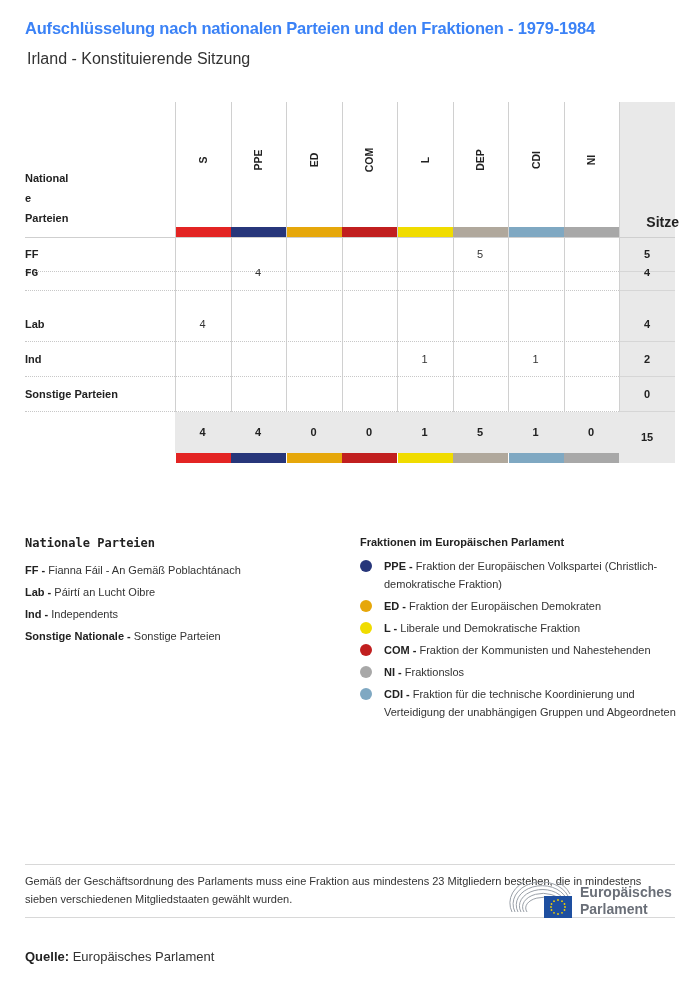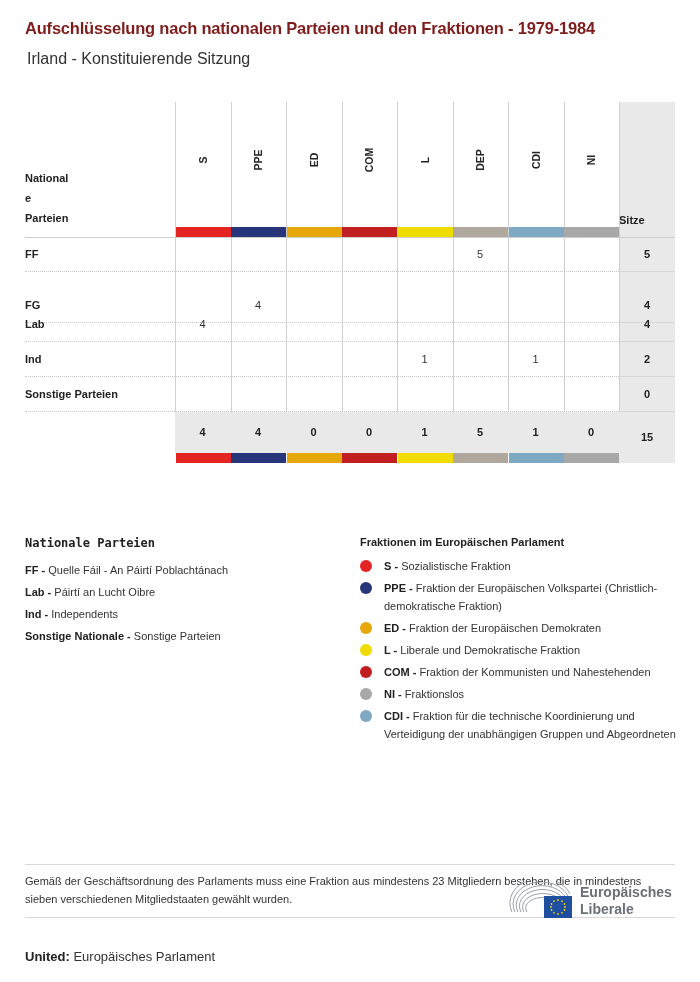--- a/index.html
+++ b/index.html
@@ -1,26 +1,26 @@
 <!DOCTYPE html>
 <html><head>
 <meta charset="utf-8">
 <style>
   * { box-sizing: border-box; margin: 0; padding: 0; }
   body { width: 700px; height: 982px; background: #ffffff; font-family: "Liberation Sans", sans-serif; color: #222; position: relative; overflow: hidden; }
-  .title { position: absolute; left: 25px; top: 19px; font-size: 16.5px; font-weight: bold; color: #7f1d1d; letter-spacing: -0.2px; }
+  .title { position: absolute; left: 25px; top: 19px; font-size: 16.5px; font-weight: bold; color: #3b82f6; letter-spacing: -0.2px; }
   .subtitle { position: absolute; left: 27px; top: 50px; font-size: 16px; color: #333; }
 
   .tbl { position: absolute; left: 25px; top: 102px; width: 650px; }
   .vline { position: absolute; top: 0; width: 1px; background: #d0d0d0; height: 310px; }
   .col-head { position: absolute; top: 0; height: 125px; width: 55px; }
   .col-head span { position: absolute; left: 50%; top: 58px; transform: translate(-50%, -50%) rotate(-90deg); font-size: 10.5px; font-weight: bold; color: #222; white-space: nowrap; }
   .bar { position: absolute; height: 10px; }
   .sitze-col { position: absolute; left: 594px; top: 0; width: 56px; height: 361px; background: #e9e9e9; }
-  .sitze-label { position: absolute; left: 594px; width: 60px; top: 112px; text-align: left; font-size: 11px; font-weight: bold; color: #222; }
+  .sitze-label { position: absolute; left: 594px; width: 60px; top: 112px; text-align: right; font-size: 14px; font-weight: bold; color: #222; }
   .np-label { position: absolute; left: 0; top: 66px; font-size: 11px; font-weight: bold; color: #222; line-height: 20px; }
   .hline-head { position: absolute; left: 0; top: 135px; width: 650px; height: 1px; background: #cfcfcf; }
   .row { position: absolute; left: 0; width: 650px; height: 35px; }
   .row .sep { position: absolute; left: 0; bottom: 0; width: 594px; border-bottom: 1px dotted #c8c8c8; }
   .row .sep2 { position: absolute; left: 594px; bottom: 0; width: 56px; border-bottom: 1px solid #d6d6d6; }
   .row .name { position: absolute; left: 0; top: 0; line-height: 35px; font-size: 11px; font-weight: bold; color: #222; }
   .cell { position: absolute; top: 0; width: 55px; line-height: 35px; text-align: center; font-size: 11px; color: #333; }
   .sitze-val { position: absolute; left: 594px; width: 56px; top: 0; line-height: 35px; text-align: center; font-size: 11px; font-weight: bold; color: #222; }
   .totals { position: absolute; left: 150px; top: 310px; width: 444px; height: 41px; background: #e9e9e9; }
   .tot-cell { position: absolute; top: 310px; width: 55px; line-height: 41px; text-align: center; font-size: 11px; font-weight: bold; color: #222; }
@@ -115,21 +115,21 @@
       <div class="cell" style="left: 261px;"></div>
       <div class="cell" style="left: 316.5px;"></div>
       <div class="cell" style="left: 372px;"></div>
       <div class="cell" style="left: 427.5px;">5</div>
       <div class="cell" style="left: 483px;"></div>
       <div class="cell" style="left: 538.5px;"></div>
       <div class="sitze-val">5</div>
       <div class="sep"></div>
       <div class="sep2"></div>
     </div>
-    <div class="row" style="top: 186px;">
+    <div class="row" style="top: 154px; font-family: Liberation Mono, monospace;">
       <div class="name">FG</div>
       <div class="cell" style="left: 150px;"></div>
       <div class="cell" style="left: 205.5px;">4</div>
       <div class="cell" style="left: 261px;"></div>
       <div class="cell" style="left: 316.5px;"></div>
       <div class="cell" style="left: 372px;"></div>
       <div class="cell" style="left: 427.5px;"></div>
       <div class="cell" style="left: 483px;"></div>
       <div class="cell" style="left: 538.5px;"></div>
       <div class="sitze-val">4</div>
@@ -186,46 +186,45 @@
     <div class="tot-cell" style="left: 372px;">1</div>
     <div class="tot-cell" style="left: 427.5px;">5</div>
     <div class="tot-cell" style="left: 483px;">1</div>
     <div class="tot-cell" style="left: 538.5px;">0</div>
     <div class="grand">15</div>
   </div>
 
 <div class="legend-left">
   <h3>Nationale Parteien</h3>
   <div id="ll-items">
-      <div class="li"><b>FF -</b> <span>Quelle Fáil - An Páirtí Poblachtánach</span></div>
+      <div class="li"><b>FF -</b> <span>Fianna Fáil - An Gemäß Poblachtánach</span></div>
       <div class="li"><b>Lab -</b> <span>Páirtí an Lucht Oibre</span></div>
       <div class="li"><b>Ind -</b> <span>Independents</span></div>
       <div class="li"><b>Sonstige Nationale -</b> <span>Sonstige Parteien</span></div>
     </div>
 </div>
 
 <div class="legend-right">
   <h3>Fraktionen im Europäischen Parlament</h3>
   <div id="lr-items">
-      <div class="lr-item"><span class="dot" style="background:#e32423"></span><b>S -</b> <span>Sozialistische Fraktion</span></div>
       <div class="lr-item"><span class="dot" style="background:#27367a"></span><b>PPE -</b> <span>Fraktion der Europäischen Volkspartei (Christlich-demokratische Fraktion)</span></div>
       <div class="lr-item"><span class="dot" style="background:#e6a70a"></span><b>ED -</b> <span>Fraktion der Europäischen Demokraten</span></div>
       <div class="lr-item"><span class="dot" style="background:#f0dc00"></span><b>L -</b> <span>Liberale und Demokratische Fraktion</span></div>
       <div class="lr-item"><span class="dot" style="background:#c11f1f"></span><b>COM -</b> <span>Fraktion der Kommunisten und Nahestehenden</span></div>
       <div class="lr-item"><span class="dot" style="background:#a8a8a8"></span><b>NI -</b> <span>Fraktionslos</span></div>
       <div class="lr-item"><span class="dot" style="background:#7fa8c2"></span><b>CDI -</b> <span>Fraktion für die technische Koordinierung und Verteidigung der unabhängigen Gruppen und Abgeordneten</span></div>
     </div>
 </div>
 
 <div class="note-top"></div>
 <div class="note">Gemäß der Geschäftsordnung des Parlaments muss eine Fraktion aus mindestens 23 Mitgliedern bestehen, die in mindestens sieben verschiedenen Mitgliedstaaten gewählt wurden.</div>
 <div class="note-bot"></div>
 
 <div class="source">
-  <b>United:</b>
+  <b>Quelle:</b>
   <span>Europäisches Parlament</span>
 </div>
 
 <div class="logo">
   <svg width="66" height="38" viewBox="0 0 66 38">
     <g fill="none" stroke="#9aa0a8" stroke-width="1">
       <path d="M4 30 A30 24 0 0 1 62 12"></path>
       <path d="M7 30 A27 21 0 0 1 60 14"></path>
       <path d="M10 30 A24 18 0 0 1 58 16"></path>
       <path d="M13 30 A21 15 0 0 1 56 18"></path>
@@ -243,15 +242,15 @@
       <circle cx="50" cy="32" r="0.9"></circle>
         <circle cx="46" cy="30.8" r="0.9"></circle>
         <circle cx="43.5" cy="28" r="0.9"></circle>
       <circle cx="43" cy="25" r="0.9"></circle>
         <circle cx="43.5" cy="22" r="0.9"></circle>
         <circle cx="46" cy="19.2" r="0.9"></circle>
     </g>
   </svg>
   <div class="logo-text">
     <div>Europäisches</div>
-    <div>Liberale</div>
+    <div>Parlament</div>
   </div>
 </div>
 
 </body></html>

